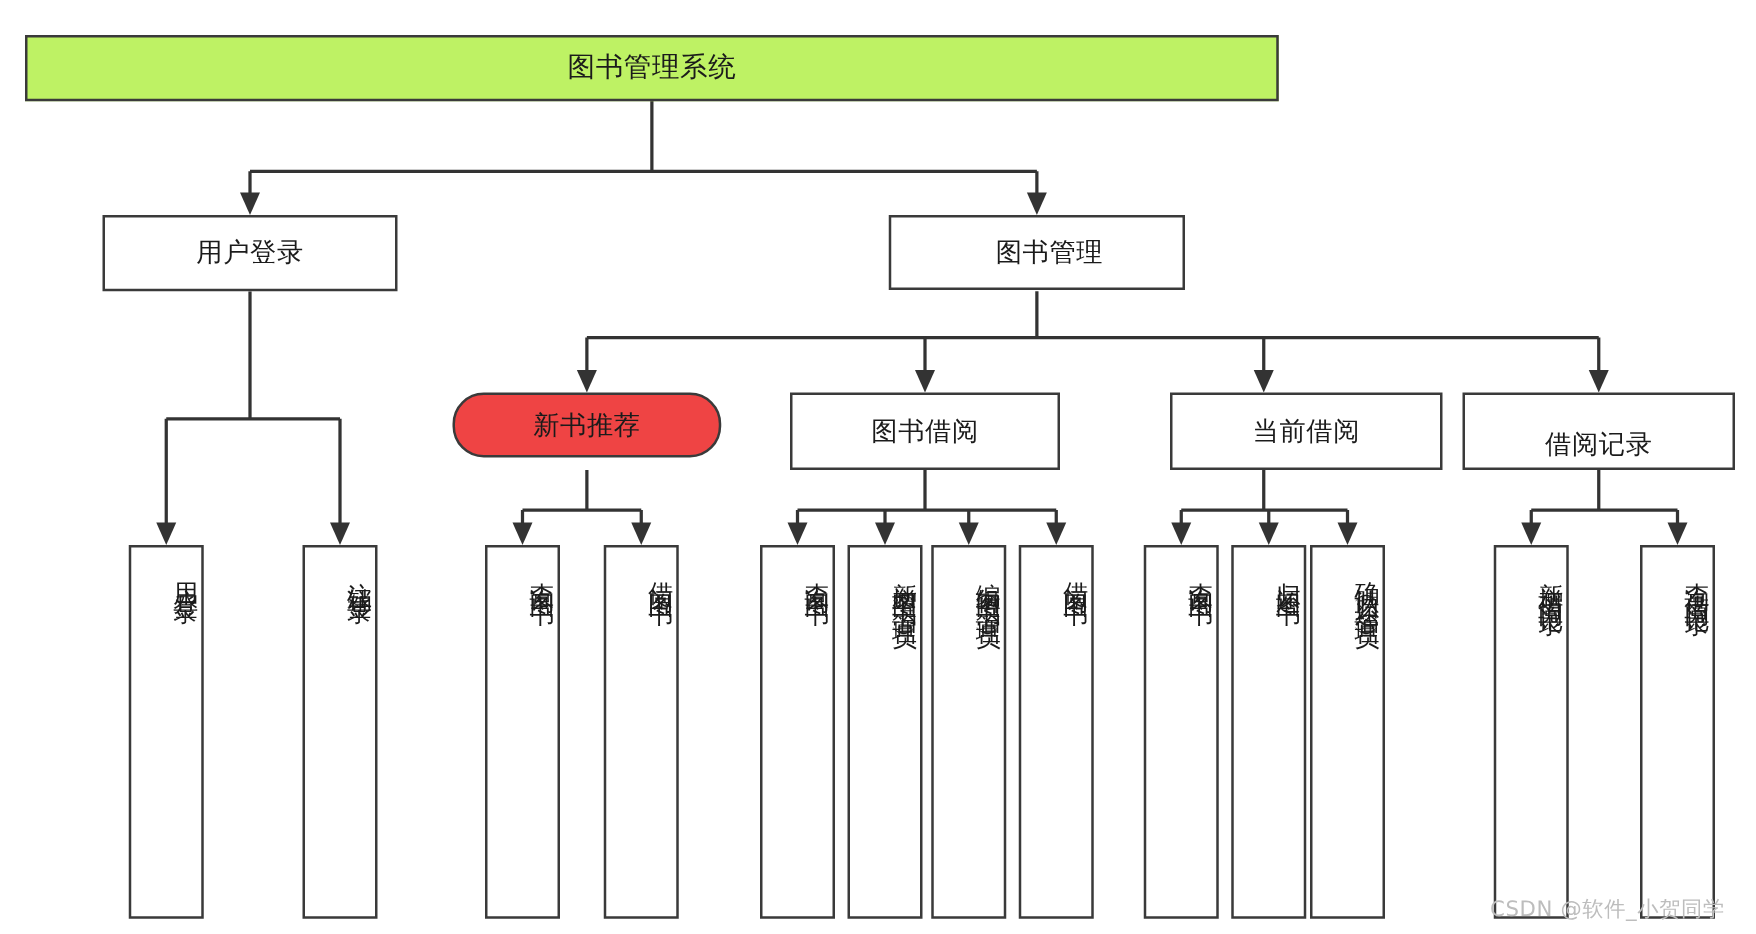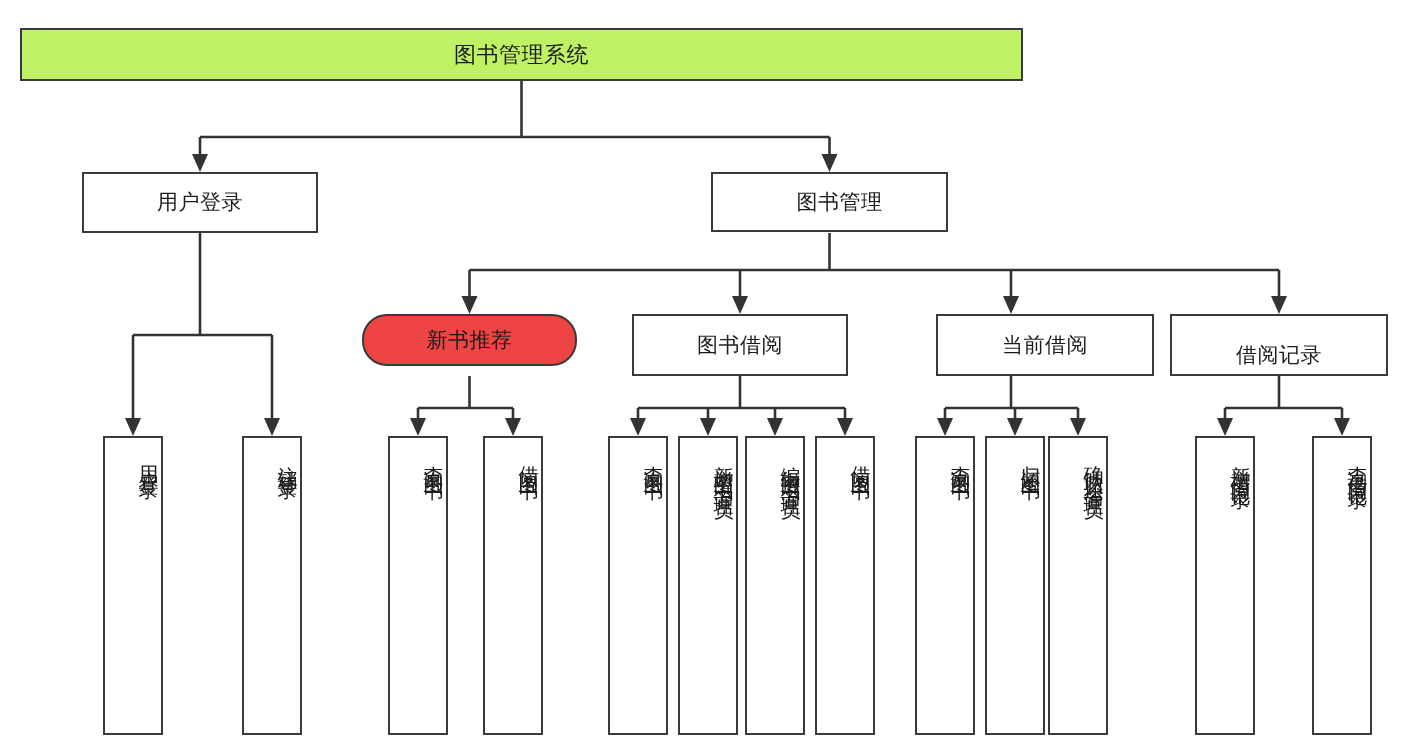--- a/index.html
+++ b/index.html
@@ -179,13 +179,14 @@
       <div class="node vertical" style="left: 1048px; top: 436px; width: 60px; height: 299px; border-color: rgb(58, 58, 58); background: rgb(255, 255, 255);">
         <span class="label" style="color: rgb(27, 27, 27);">确认归还（管理员）</span>
       </div>
       <div class="node vertical" style="left: 1195px; top: 436px; width: 60px; height: 299px; border-color: rgb(58, 58, 58); background: rgb(255, 255, 255);">
         <span class="label" style="color: rgb(27, 27, 27);">新增借阅记录</span>
       </div>
       <div class="node vertical" style="left: 1312px; top: 436px; width: 60px; height: 299px; border-color: rgb(58, 58, 58); background: rgb(255, 255, 255);">
         <span class="label" style="color: rgb(27, 27, 27);">查询借阅记录</span>
       </div>
     </div>
+  <div class="watermark" style="left:1192px; top:716px;">CSDN @软件_小贺同学</div>
 </div>
 
 </body></html>

